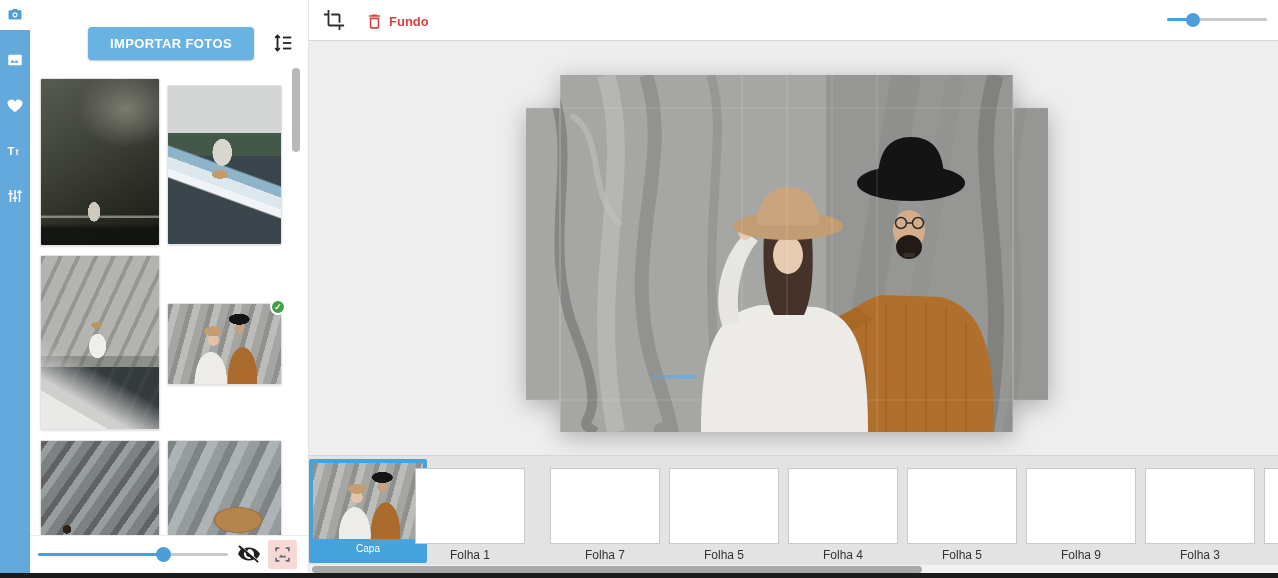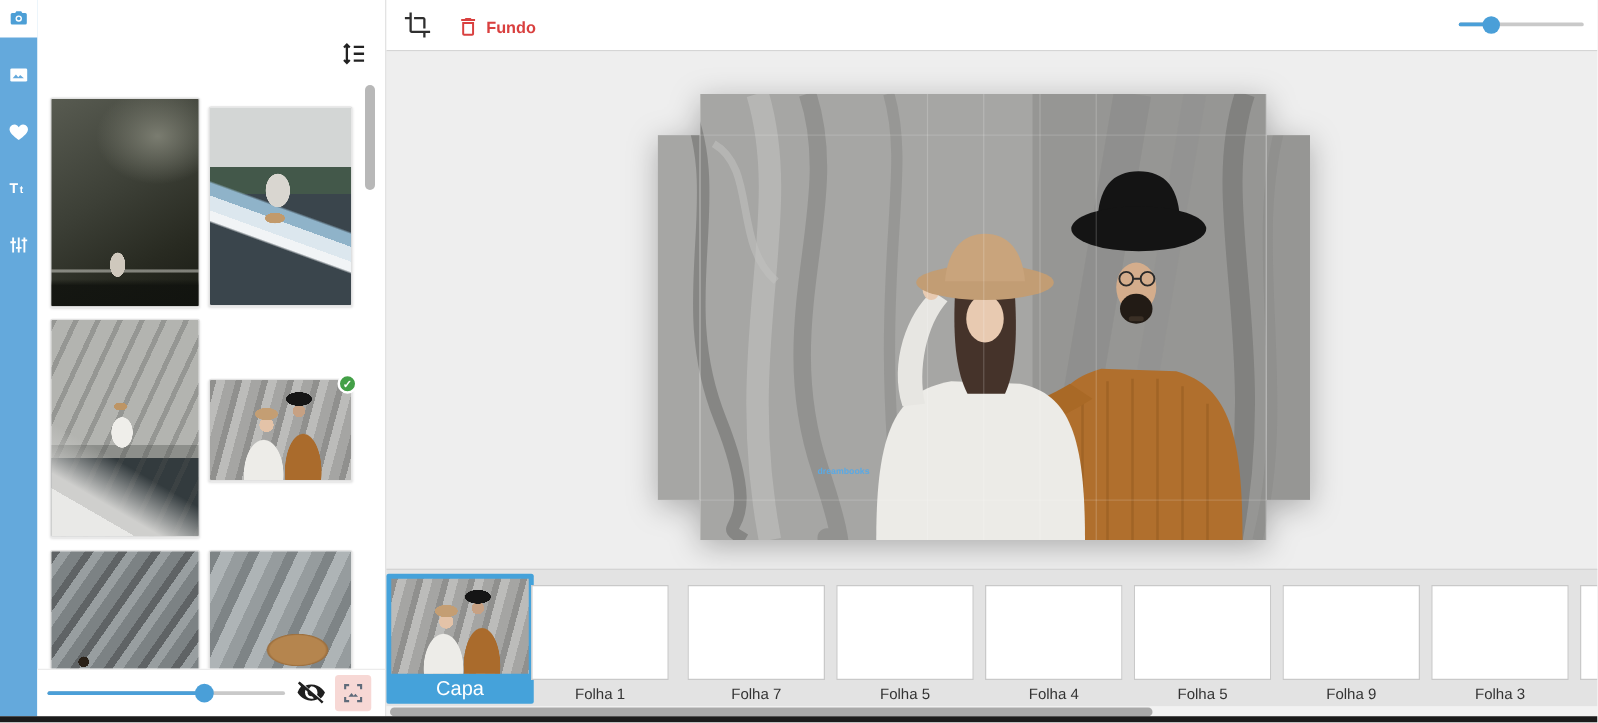--- a/index.html
+++ b/index.html
@@ -90,24 +90,24 @@
   .bg-del-btn span { color:#d9403f; font-weight:bold; font-size:13px; font-family:"Liberation Sans", sans-serif; }
   .zoom-slider { position:absolute; right:12px; top:18px; width:100px; height:3px; }
   .zoom-slider .handle { width:14px; height:14px; top:-5.5px; }
 
   .canvas { position:absolute; left:0; top:41px; width:970px; height:414px; }
   .spread { position:absolute; left:217px; top:34px; width:522px; height:357px; filter:drop-shadow(0 5px 12px rgba(0,0,0,.28)); }
 
   .filmstrip { position:absolute; left:0; top:455px; width:970px; height:110px; background:#e3e3e3; border-top:1px solid #d4d4d4; }
   .capa-tile { position:absolute; left:0; top:3px; width:118px; height:104px; background:#45a2da; border-radius:2px; cursor:pointer; }
   .capa-photo { position:absolute; left:4px; top:4px; width:110px; height:76px; }
-  .capa-label { position:absolute; left:0; top:84px; width:118px; text-align:center; color:#fff; font-size:16px; }
+  .capa-label { position:absolute; left:0; top:84px; width:118px; text-align:center; color:#fff; font-size:10px; }
   .page-tile { position:absolute; top:12px; width:110px; height:76px; background:#fff; border:1px solid #c9c9c9; cursor:pointer; }
   .page-label { position:absolute; top:92px; width:110px; text-align:center; color:#333; font-size:12px; }
-  .t1 { left:116px; } .t2 { left:241px; } .t3 { left:360px; } .t4 { left:479px; }
+  .t1 { left:106px; } .t2 { left:241px; } .t3 { left:360px; } .t4 { left:479px; }
   .t5 { left:598px; } .t6 { left:717px; } .t7 { left:836px; } .t8 { left:955px; width:30px; }
 
   .h-scroll { position:absolute; left:0; top:565px; width:970px; height:9px; background:#f2f2f2; }
   .h-scroll .thumb-bar { position:absolute; left:3px; top:1px; width:610px; height:7px; border-radius:4px; background:#a9a9a9; cursor:pointer; }
 
   .bottom-edge { position:absolute; left:0; top:573px; width:1278px; height:5px; background:#1b1b1b; }
 </style>
 </head>
 <body>
 
@@ -144,20 +144,21 @@
           <line x1="18" y1="4" x2="18" y2="20"></line>
         <line x1="3" y1="9" x2="9" y2="9"></line>
           <line x1="9" y1="15" x2="15" y2="15"></line>
           <line x1="15" y1="7" x2="21" y2="7"></line>
       </g>
     </svg>
   </div>
 </div>
 
 <div class="panel">
+  <button class="import-btn">IMPORTAR FOTOS</button>
   <button class="sort-btn">
     <svg viewBox="0 0 24 24">
       <g stroke="#222" stroke-width="2" fill="none">
         <line x1="6" y1="4" x2="6" y2="20"></line>
         <path d="M3.5 6.5L6 4l2.5 2.5M3.5 17.5L6 20l2.5-2.5"></path>
         <line x1="12" y1="6" x2="21" y2="6"></line>
           <line x1="12" y1="12" x2="21" y2="12"></line>
           <line x1="12" y1="18" x2="21" y2="18"></line>
       </g>
     </svg>

